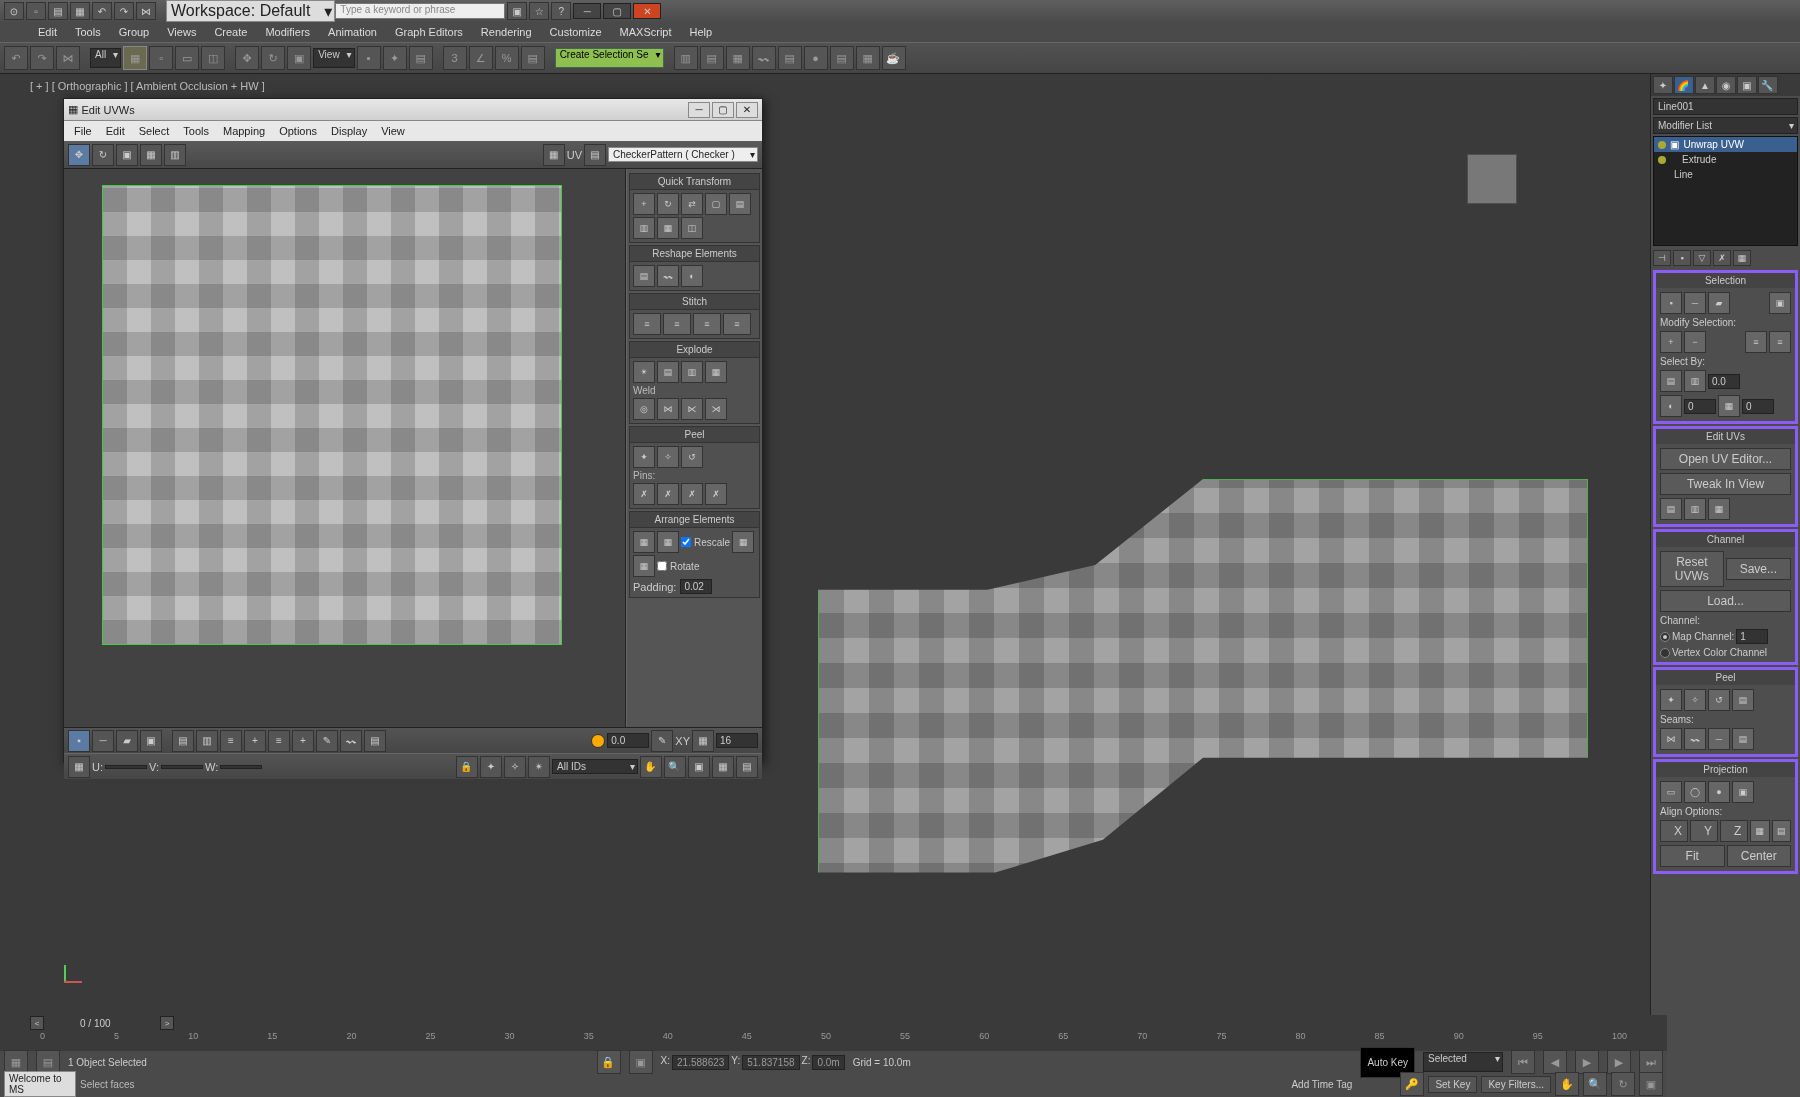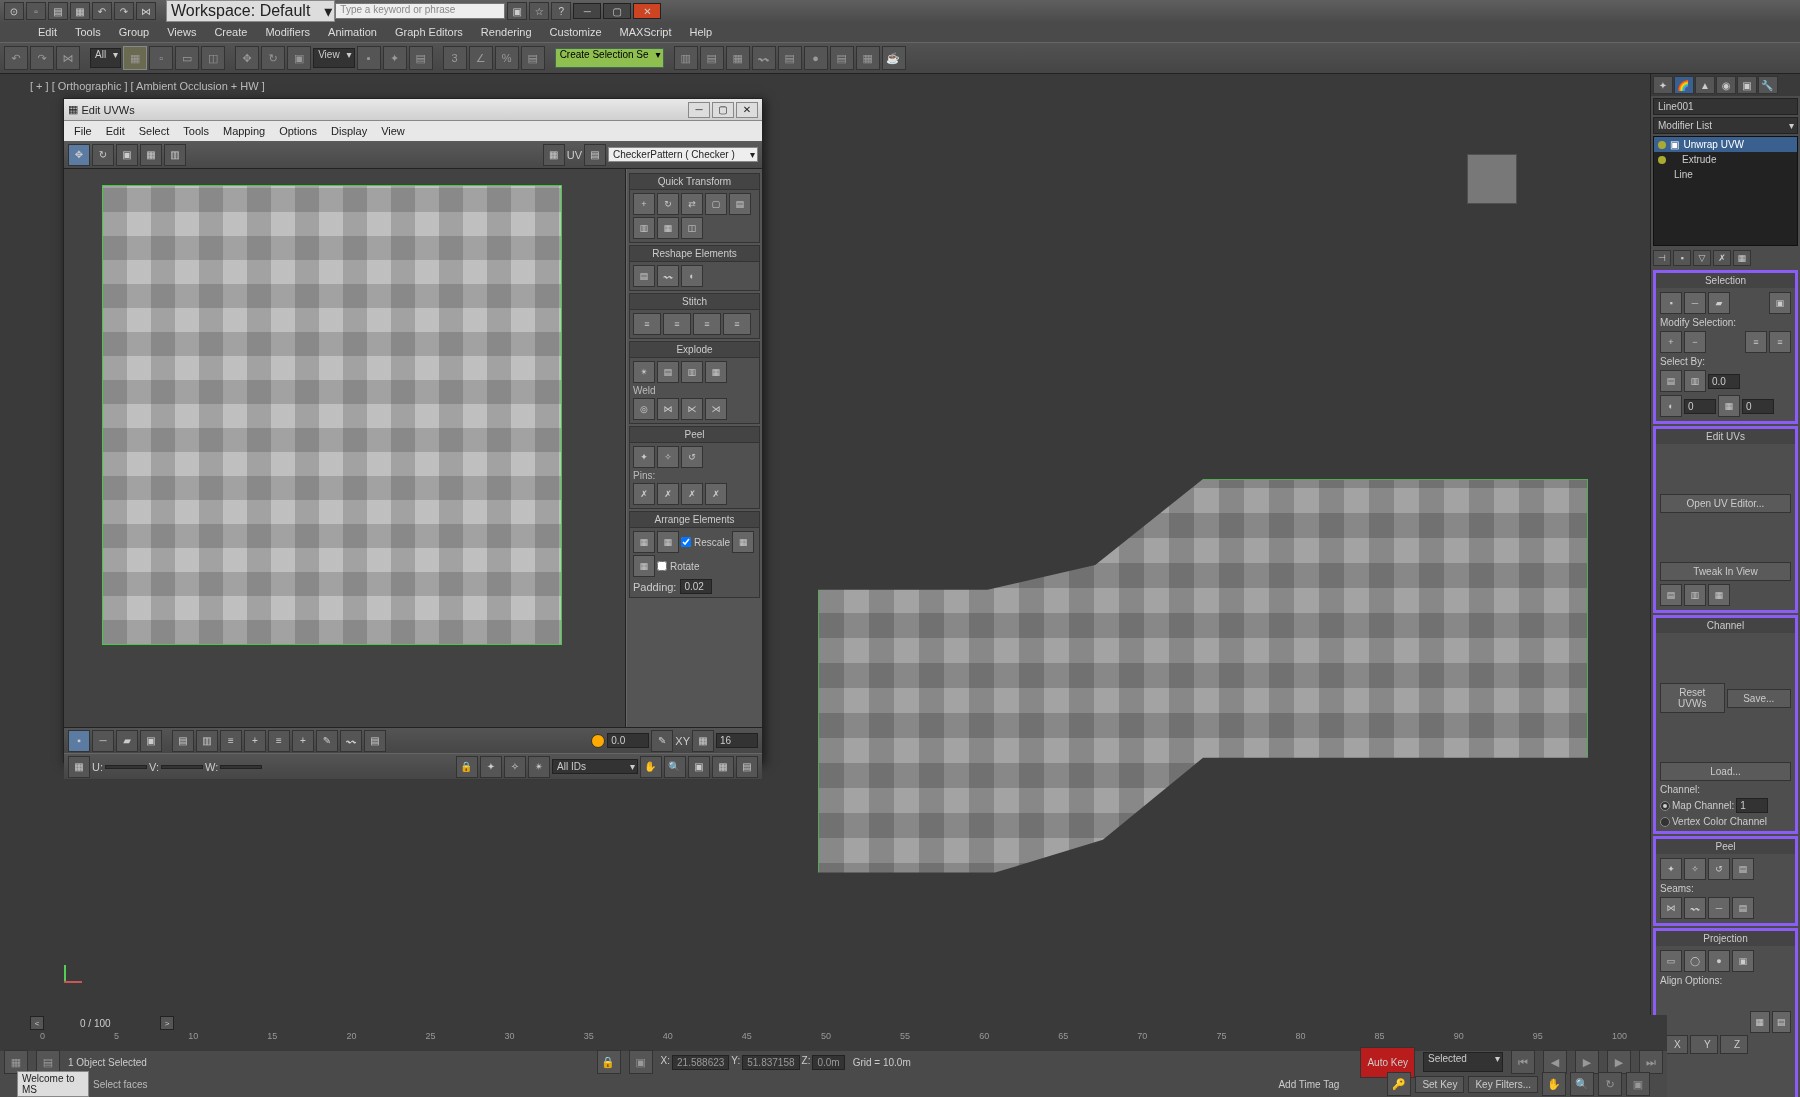--- a/index.html
+++ b/index.html
@@ -93,38 +93,38 @@
 .modstack .row.sel { background: #3a6090; color: #fff; }
 .modstack .bulb { width:8px;height:8px;background:#aa3;border-radius:50%; }
 .modstack-tools { height: 20px; display:flex; gap:2px; padding:2px; }
 .modstack-tools .b { width:18px;height:16px;background:#555;border:1px solid #333;font-size:9px;display:flex;align-items:center;justify-content:center; }
 
 .rollout { margin: 2px; border: 3px solid #8b5cf6; }
 .rollout-h { background: #444; color: #ccc; font-size: 10px; padding: 2px 4px; text-align: center; position: relative; }
 .rollout-b { padding: 4px; background: #4e4e4e; font-size: 10px; display:flex; flex-direction:column; gap:3px; }
 .rollout-b .row { display:flex; gap:2px; align-items:center; }
 .rollout-b .ic { width:22px;height:22px;background:#666;border:1px solid #333;font-size:9px;display:flex;align-items:center;justify-content:center; }
-.rollout-b .btn { background:#5a5a5a;color:#ccc;border:1px solid #333;padding:3px 13px;font-size:10px;text-align:center;margin-top:46px; }
+.rollout-b .btn { background:#5a5a5a;color:#ccc;border:1px solid #333;padding:3px 13px;font-size:12px;text-align:center; }
 .rollout-b .lbl { color:#ccc; font-size:10px; }
 .rollout-b .radio { width:10px;height:10px;border-radius:50%;border:1px solid #888;background:#333; }
 .rollout-b .radio.on::after { content:"";display:block;width:4px;height:4px;background:#ccc;border-radius:50%;margin:2px; }
 
 
 .bottomzone { position: absolute; left: 0; right: 133px; bottom: 0; height: 82px; background: #4a4a4a; }
 .timeslider { height: 16px; background: #3a3a3a; display:flex; align-items:center; padding:0 30px; position:relative; }
 .timeslider .btn { width:14px;height:14px;background:#555;border:1px solid #222;display:flex;align-items:center;justify-content:center;font-size:8px;color:#ccc;position:absolute; }
 .timeslider .btn.l { left:30px; } .timeslider .btn.r { left:160px; }
 .timeslider .val { position:absolute; left:80px; font-size:10px; color:#ccc; }
 .timeruler { height: 20px; background: #3a3a3a; color: #999; font-size: 9px; display:flex; justify-content:space-between; padding: 0 40px; align-items: flex-start; }
 .statusrow { height: 22px; display: flex; align-items:center; padding: 0 4px; gap: 8px; font-size: 10px; background: #4a4a4a; }
 .statusrow .box { background:#333; border:1px solid #222; padding:1px 4px; color:#999; }
 .statusrow .spacer { flex:1; }
 .statusrow .coord { display:flex; gap:2px; }
 .statusrow .lbl { color:#ccc; }
-.promprow { height: 22px; display: flex; align-items:center; padding:0 17px; gap:4px; font-size:10px; background:#4a4a4a; }
+.promprow { height: 22px; display: flex; align-items:center; padding:0 4px; gap:4px; font-size:10px; background:#4a4a4a; }
 .promprow .prompt { background:#ddd;color:#222;border:1px solid #888;padding:1px 4px;width:72px; }
 .promprow .hint { color:#bbb; }
 </style>
 </head>
 <body>
 
 <div class="titlebar">
   <div class="left-icons">
     <div class="tb-ico">⊙</div>
     <div class="tb-ico">▫</div>
@@ -538,21 +538,21 @@
     <div class="coord">
       <span class="lbl">X:</span>
         <span class="box">21.588623</span>
       <span class="lbl">Y:</span>
         <span class="box">51.837158</span>
       <span class="lbl">Z:</span>
         <span class="box">0.0m</span>
     </div>
     <span>Grid = 10.0m</span>
     <div class="spacer"></div>
-    <div class="btn" style="background:#b91c1c;border:1px solid #333;padding:9px 6px">Auto Key</div>
+    <div class="btn" style="background:#000000;border:1px solid #333;padding:9px 6px">Auto Key</div>
     <div class="tbsel" style="width:80px">Selected</div>
     <div class="tbico">⏮</div>
     <div class="tbico">◀</div>
     <div class="tbico">▶</div>
     <div class="tbico">▶</div>
     <div class="tbico">⏭</div>
   </div>
   <div class="promprow">
     <div class="prompt">Welcome to MS</div>
     <span class="hint">Select faces</span>

